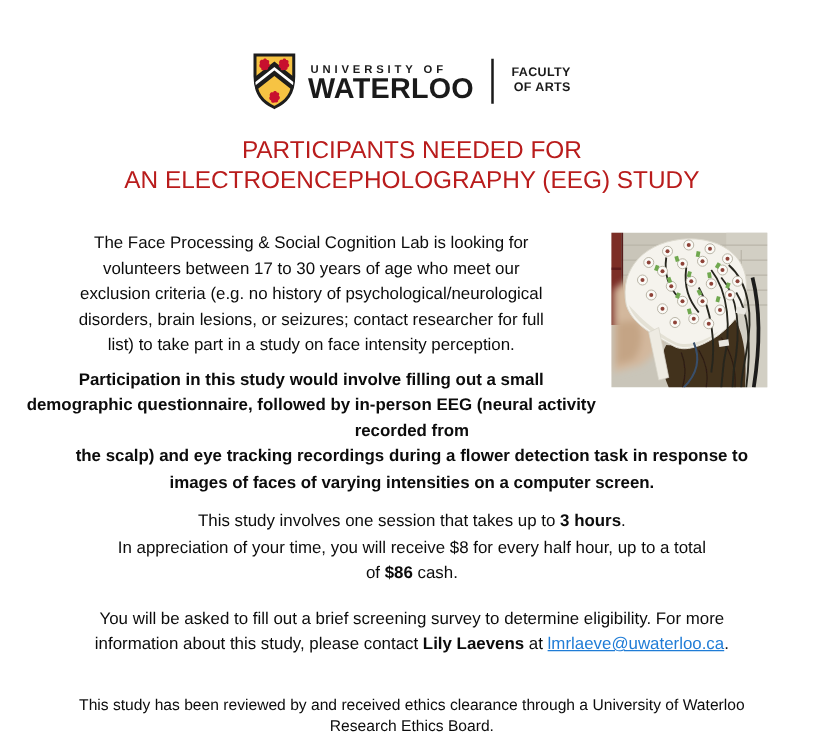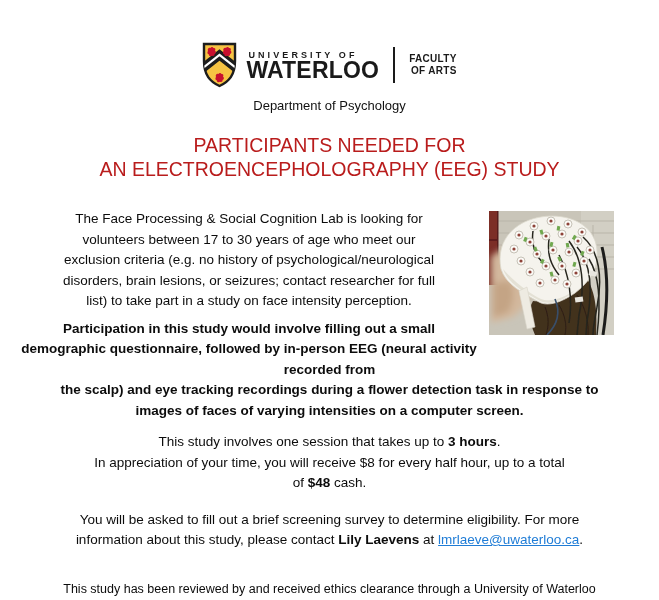--- a/index.html
+++ b/index.html
@@ -78,21 +78,20 @@
       <div class="u-small">UNIVERSITY OF</div>
       <div class="u-big">WATERLOO</div>
     </div>
     <div class="logo-divider"></div>
     <div class="faculty">
       <div>FACULTY</div>
       <div>OF ARTS</div>
     </div>
   </header>
 
-  <div class="dept">Department of Psychology</div>
 
   <h1 class="title">PARTICIPANTS NEEDED FOR
 AN ELECTROENCEPHOLOGRAPHY (EEG) STUDY</h1>
 
   <div class="content">
     <svg class="photo" viewBox="0 0 125 124" preserveAspectRatio="none" aria-hidden="true">
       <defs>
         <filter id="faceBlur" x="-30%" y="-30%" width="160%" height="160%">
             <feGaussianBlur stdDeviation="3"></feGaussianBlur>
           </filter>
@@ -224,21 +223,21 @@
 disorders, brain lesions, or seizures; contact researcher for full
 list) to take part in a study on face intensity perception.</p>
     <p class="para pre">Participation in this study would involve filling out a small
 demographic questionnaire, followed by in-person EEG (neural activity recorded from
 the scalp) and eye tracking recordings during a flower detection task in response to
 images of faces of varying intensities on a computer screen.</p>
   </div>
 
   <p class="para block"><span>This study involves one session that takes up to </span><b>3 hours</b><span>.</span><br>
   <span>In appreciation of your time, you will receive $8 for every half hour, up to a total</span><br>
-  <span>of </span><b>$48</b><span> cash.</span></p>
+  <span>of </span><b>$86</b><span> cash.</span></p>
 
   <p class="para block-contact"><span>You will be asked to fill out a brief screening survey to determine eligibility. For more</span><br>
   <span>information about this study, please contact </span><b>Lily Laevens</b><span> at </span><a href="#" class="email">lmrlaeve@uwaterloo.ca</a><span>.</span></p>
 
   <p class="ethics">This study has been reviewed by and received ethics clearance through a University of Waterloo
 Research Ethics Board.</p>
 
 </div>
 
 </body></html>

